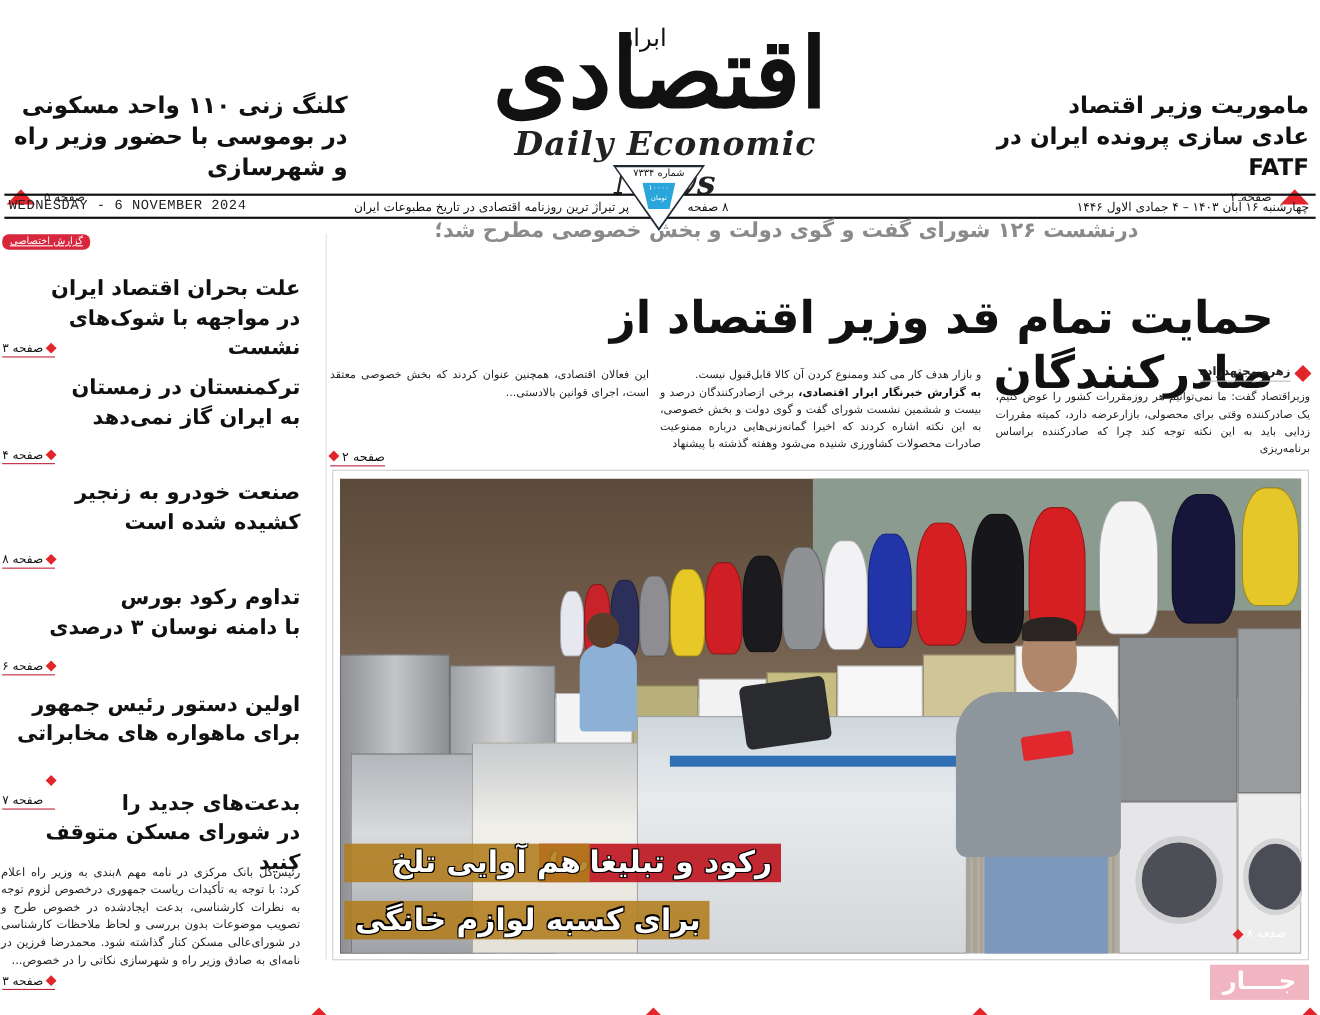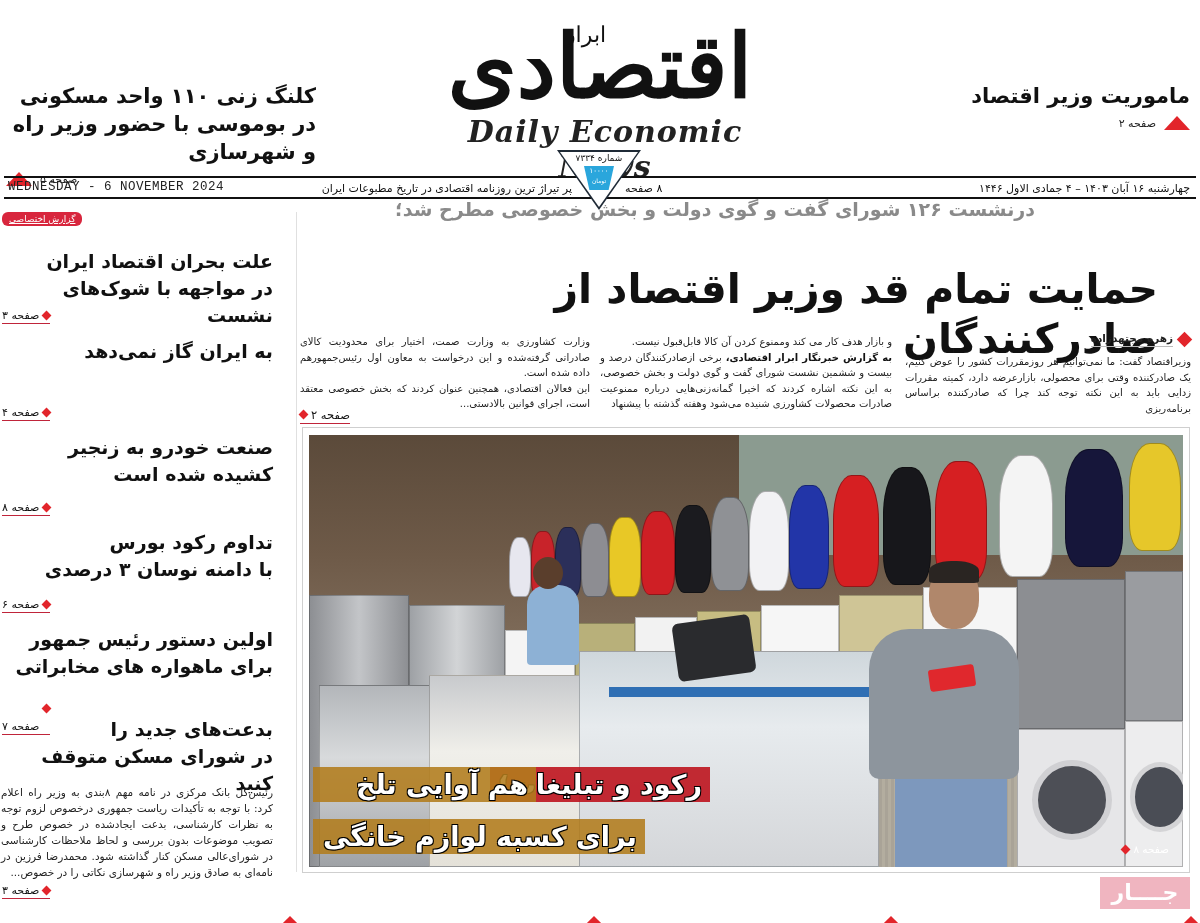--- a/index.html
+++ b/index.html
@@ -60,20 +60,21 @@
 
   .watermark { background: rgba(228,120,140,0.55); color: #fff; font-weight: bold; font-size: 22px; text-align: center; letter-spacing: 2px; }
 </style>
 </head>
 <body>
 
 <header>
 
   <div class="abs rtl" style="right:10px; top:82px; width:300px;">
     <div class="side-teaser-title">ماموریت وزیر اقتصاد</div>
+    <div class="side-teaser-title">عادی سازی پرونده ایران در FATF</div>
     <div class="page-ref" style="justify-content:flex-start; margin-top:6px;">
       <span class="tri-red"></span>
       <span>صفحه ۲</span>
     </div>
   </div>
 
   <div class="abs rtl" style="left:6px; top:82px; width:310px;">
     <div class="side-teaser-title">کلنگ زنی ۱۱۰ واحد مسکونی</div>
     <div class="side-teaser-title">در بوموسی با حضور وزیر راه و شهرسازی</div>
     <div class="page-ref" style="direction:ltr; justify-content:flex-start; margin-top:6px;">
@@ -118,20 +119,21 @@
       <div class="teaser">در مواجهه با شوک‌های نشست</div>
     </div>
     <div class="abs" style="left:2px; top:78px;">
       <span class="page-link">
           <span class="diamond"></span>
           <span style="direction:rtl;">صفحه ۳</span>
         </span>
     </div>
 
     <div class="abs" style="right:18px; top:112px; width:270px;">
+      <div class="teaser">ترکمنستان در زمستان</div>
       <div class="teaser">به ایران گاز نمی‌دهد</div>
     </div>
     <div class="abs" style="left:2px; top:175px;">
       <span class="page-link">
           <span class="diamond"></span>
           <span style="direction:rtl;">صفحه ۴</span>
         </span>
     </div>
 
     <div class="abs" style="right:18px; top:208px; width:270px;">
@@ -192,21 +194,20 @@
   </div>
 
   <div class="abs body-col" style="left:905px; top:354px; width:286px; direction:rtl;">وزیراقتصاد گفت: ما نمی‌توانیم هر روزمقررات کشور را عوض کنیم، یک صادرکننده وقتی برای محصولی، بازارعرضه دارد، کمیته مقررات زدایی باید به این نکته توجه کند چرا که صادرکننده براساس برنامه‌ریزی</div>
 
   <div class="abs body-col" style="left:600px; top:334px; width:292px; direction:rtl;">
     <div>و بازار هدف کار می کند وممنوع کردن آن کالا قابل‌قبول نیست.</div>
     <div><b>به گزارش خبرنگار ابرار اقتصادی،</b><span> برخی ازصادرکنندگان درصد و بیست و ششمین نشست شورای گفت و گوی دولت و بخش خصوصی، به این نکته اشاره کردند که اخیرا گمانه‌زنی‌هایی درباره ممنوعیت صادرات محصولات کشاورزی شنیده می‌شود وهفته گذشته با پیشنهاد</span></div>
   </div>
 
   <div class="abs body-col" style="left:300px; top:334px; width:290px; direction:rtl;">
-    <div>وزارت کشاورزی به وزارت صمت، اختیار برای محدودیت کالای صادراتی گرفته‌شده و این درخواست به معاون اول رئیس‌جمهورهم داده شده است.</div>
     <div>این فعالان اقتصادی، همچنین عنوان کردند که بخش خصوصی معتقد است، اجرای قوانین بالادستی...</div>
   </div>
   <div class="abs" style="left:300px; top:403px;">
     <span class="page-link" style="font-size:11.5px;">
         <span class="diamond"></span>
         <span style="direction:rtl;">صفحه ۲</span>
       </span>
   </div>
 </section>
 

